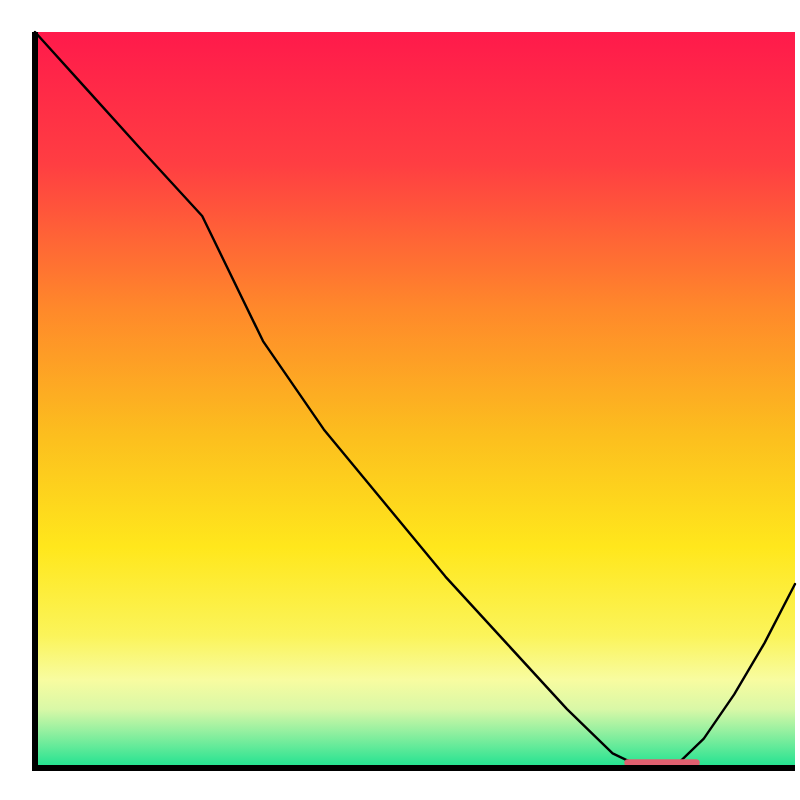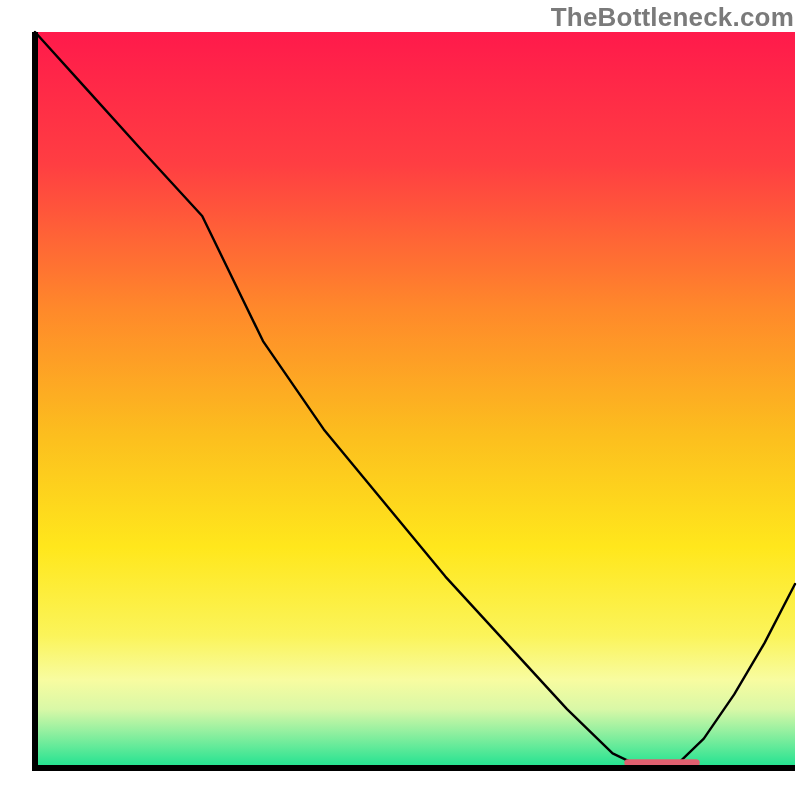--- a/index.html
+++ b/index.html
@@ -30,21 +30,20 @@
     position: absolute;
     left: 0;
     top: 0;
     width: 800px;
     height: 800px;
   }
 </style>
 </head>
 <body>
 <div class="wrap">
-  <div class="watermark">TheBottleneck.com</div>
   <svg class="chart" viewBox="0 0 800 800">
     <defs>
       <linearGradient id="bg-grad" x1="0" y1="0" x2="0" y2="1">
         <stop offset="0%" stop-color="#ff1a4b"></stop>
         <stop offset="18%" stop-color="#ff3e42"></stop>
         <stop offset="38%" stop-color="#ff8a2a"></stop>
         <stop offset="55%" stop-color="#fcbf1e"></stop>
         <stop offset="70%" stop-color="#ffe71c"></stop>
         <stop offset="82%" stop-color="#fbf45a"></stop>
         <stop offset="88%" stop-color="#f8fca0"></stop>

